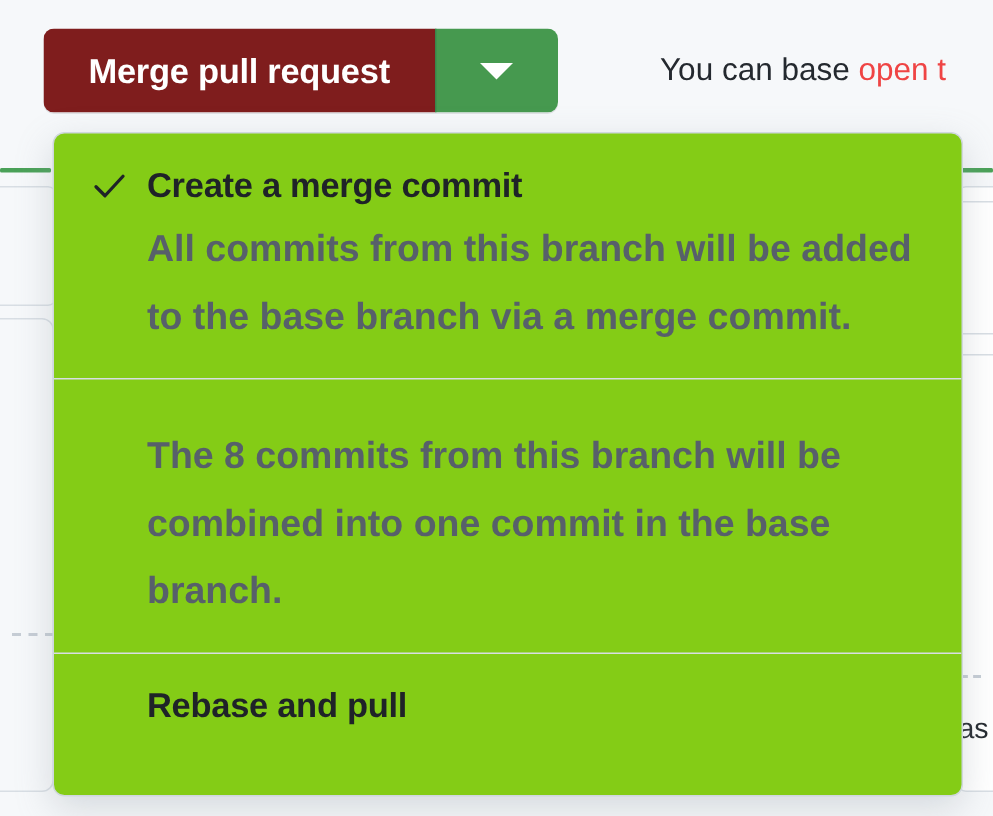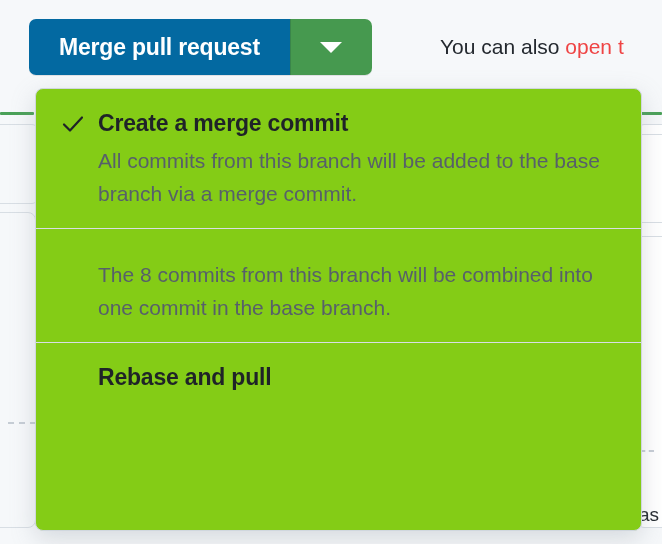--- a/index.html
+++ b/index.html
@@ -66,21 +66,21 @@
   .bg-right-sep-1 { top: 134px; }
   .bg-right-sep-2 { top: 222px; }
   .bg-right-sep-3 { top: 236px; }
   .bg-right-dash {
     position: absolute;
     left: 640px; top: 450px; width: 14px;
     border-top: 2px dashed #c6cdd5;
   }
   .bg-right-text {
     position: absolute;
-    left: 639px; top: 504px;
+    left: 639px; top: 476px;
     font-size: 19px;
     color: #24292f;
     white-space: nowrap;
   }
 
   
   .topbar {
     position: absolute;
     left: 0; top: 0; width: 662px; height: 94px;
     z-index: 2;
@@ -90,21 +90,21 @@
     position: absolute;
     left: 29px; top: 19px;
     height: 56px;
     display: flex;
     align-items: stretch;
     border-radius: 7px;
     overflow: hidden;
     box-shadow: 0 1px 0 rgba(27,31,36,0.10);
   }
   .merge-btn {
-    background: #0369a1;
+    background: #7f1d1d;
     color: #ffffff;
     border: none;
     padding: 0 30px;
     font-family: "Liberation Sans", sans-serif;
     font-size: 23px;
     font-weight: bold;
     letter-spacing: -0.2px;
     cursor: pointer;
     display: flex;
     align-items: center;
@@ -174,24 +174,25 @@
   .menu-title {
     font-size: 23px;
     font-weight: bold;
     color: #1f2328;
     letter-spacing: -0.2px;
     line-height: 28px;
   }
   .menu-desc {
     margin-left: 38px;
     margin-top: 7px;
-    font-size: 21px;
+    font-size: 25px;
     color: #57606a;
-    line-height: 33px;
+    line-height: 45px;
     max-width: 530px;
+    font-weight: bold;
   }
 </style>
 </head>
 <body>
 
 <div id="root">
 
   <div class="bg-layer">
     <div class="bg-green-rule bg-rule-left"></div>
     <div class="bg-green-rule bg-rule-right"></div>
@@ -210,21 +211,21 @@
 
   <div class="topbar">
 
     <div class="merge-split">
       <button class="merge-btn">Merge pull request</button>
       <button class="merge-caret-btn">
         <span class="caret-tri"></span>
       </button>
     </div>
 
-    <div class="also-text"><span>You can also </span><a class="also-link" href="#">open t</a></div>
+    <div class="also-text"><span>You can base </span><a class="also-link" href="#">open t</a></div>
   </div>
 
   <div class="dropdown">
 
     <div class="menu-item">
       <div class="menu-head">
         <span class="check-slot">
           <svg class="check-icon" width="26" height="26" viewBox="0 0 26 26" aria-hidden="true">
             <path d="M4 13.5 L10 19.5 L22 6.5" fill="none" stroke="#1f2328" stroke-width="2.2" stroke-linecap="round" stroke-linejoin="round"></path>
           </svg>

